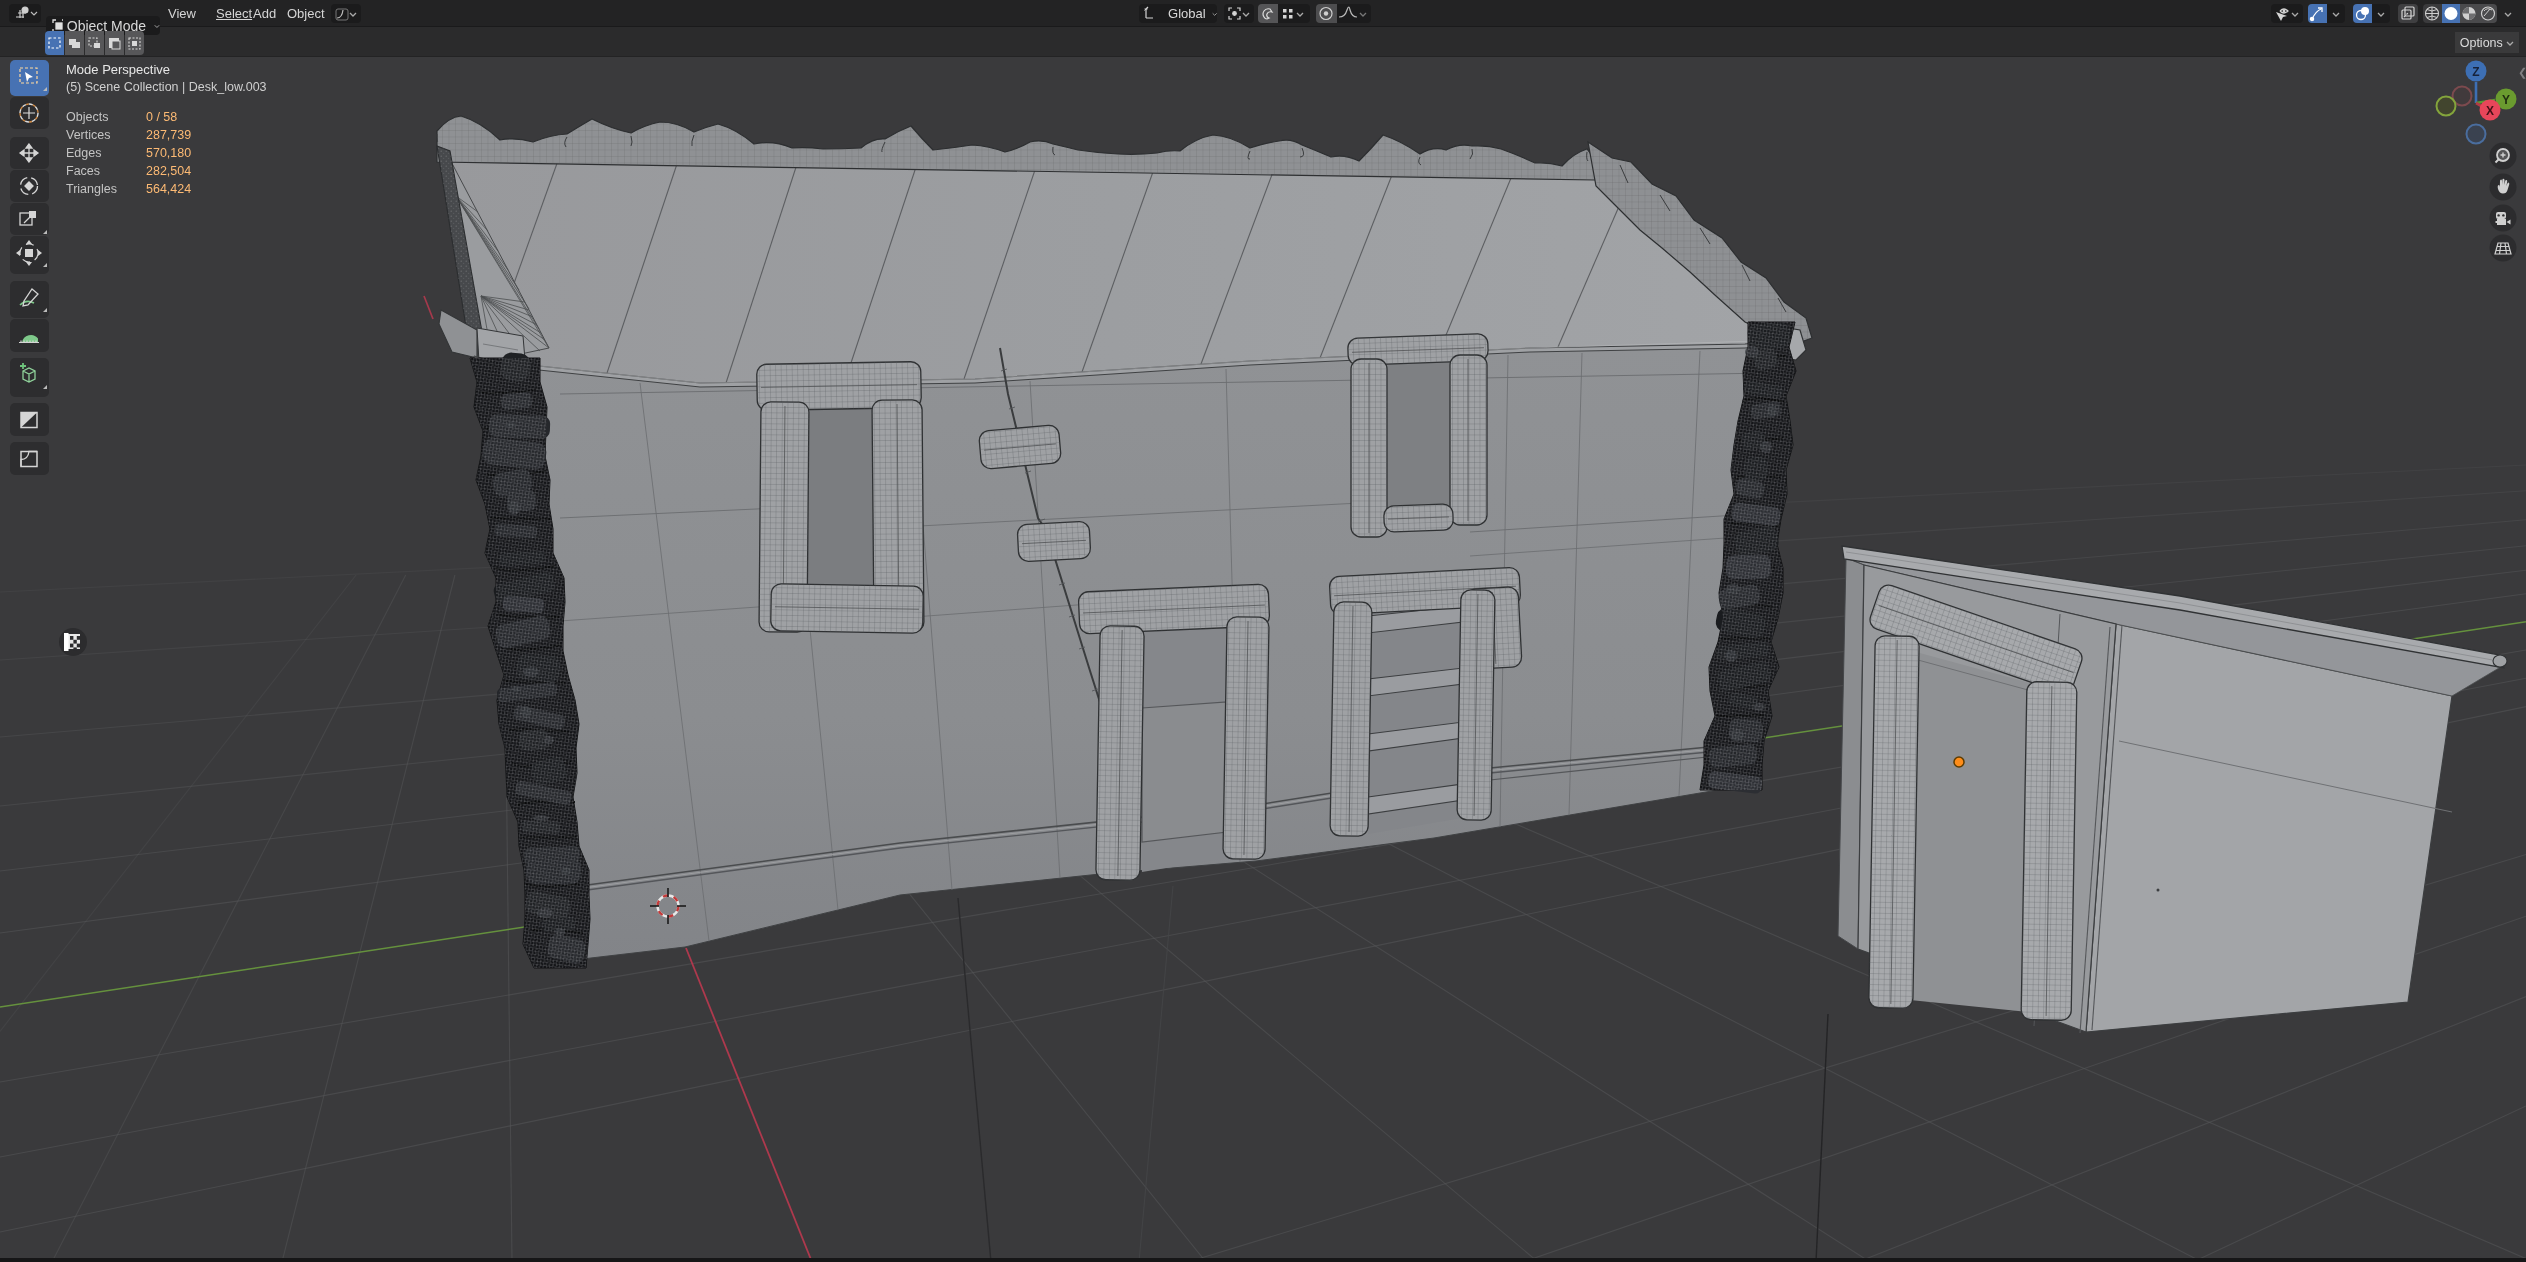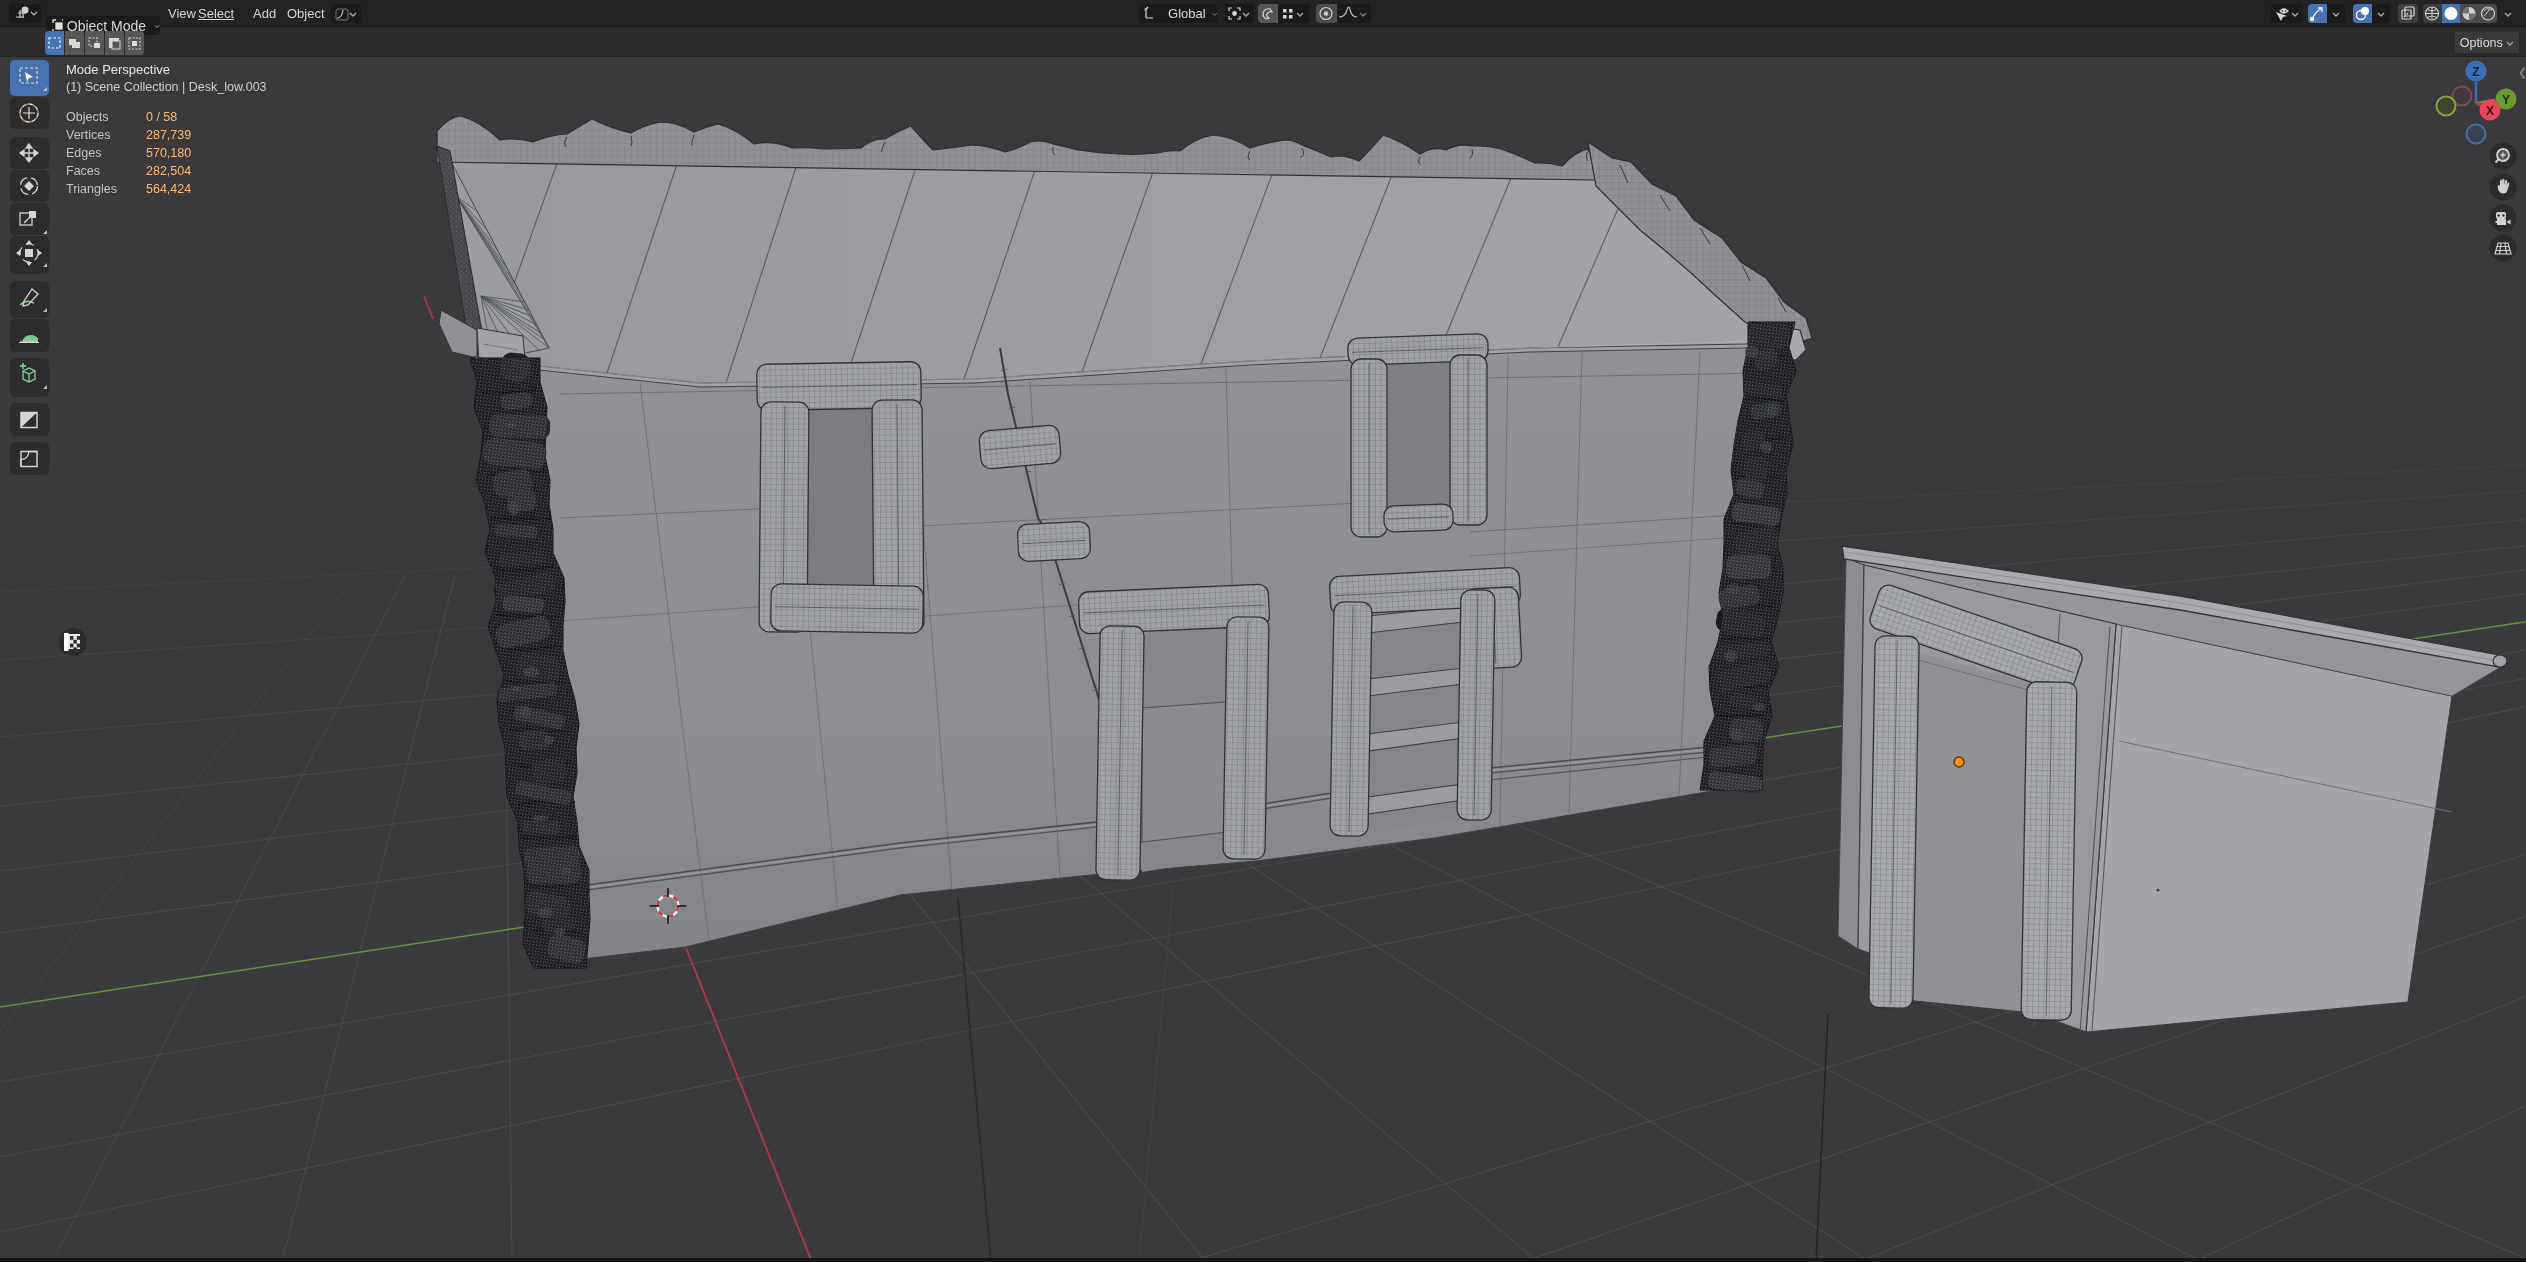--- a/index.html
+++ b/index.html
@@ -417,21 +417,21 @@
  <path d="M2 5 V2 H5 M11 2 H14 V5 M14 11 V14 H11 M5 14 H2 V11"></path>
  <rect x="5" y="5" width="6" height="6" fill="#e0e0e0"></rect>
       </g>
     </svg>
  <span>Object Mode</span>
  <svg class="chev" style="margin-left:8px;" viewBox="0 0 8 8">
       <path d="M1 3 l3 3 l3 -3" stroke="#aaa" stroke-width="1.3" fill="none"></path>
     </svg>
 </div>
 <div class="menu" style="left:168px;">View</div>
-<div class="menu" style="left:198px;text-decoration:underline;">Select</div>
+<div class="menu" style="left:216px;text-decoration:underline;">Select</div>
 <div class="menu" style="left:253px;">Add</div>
 <div class="menu" style="left:287px;">Object</div>
 <div class="btn" style="left:331px;top:4px;width:30px;height:19px;padding-left:4px;">
  <svg width="14" height="14">
       <path d="M2 11 Q7 11 8 3" stroke="#bbb" stroke-width="1.2" fill="none"></path>
       <rect x="1" y="2" width="12" height="11" rx="2" stroke="#777" fill="none"></rect>
     </svg>
  <svg class="chev" viewBox="0 0 8 8">
       <path d="M1 3 l3 3 l3 -3" stroke="#aaa" stroke-width="1.3" fill="none"></path>
     </svg>
@@ -641,21 +641,21 @@
       <rect x="11" y="9" width="16" height="15" fill="#d5d5d5"></rect>
       <path d="M27 9 L11 24 H27 Z" fill="#2d2d2f"></path>
       <rect x="11" y="9" width="16" height="15" fill="none" stroke="#d5d5d5" stroke-width="1.5"></rect>
     </svg></div>
 <div class="tool" style="top:442px;height:33px;background:#2d2d2f;"><svg width="39" height="33" viewBox="0 0 39 32">
       <rect x="11" y="9" width="16" height="15" fill="none" stroke="#d5d5d5" stroke-width="1.5"></rect>
       <path d="M11 24 V17 Q18 17 19 9 L27 9" fill="none" stroke="#d5d5d5" stroke-width="1.3"></path>
     </svg></div>
 
 <div class="ovl" style="left:66px;top:62px;color:#e6e6e6;font-size:13px;">Mode Perspective</div>
-<div class="ovl" style="left:66px;top:80px;color:#cfcfcf;font-size:12.5px;">(1) Scene Collection | Desk_low.003</div>
+<div class="ovl" style="left:66px;top:80px;color:#cfcfcf;font-size:12.5px;">(5) Scene Collection | Desk_low.003</div>
 <div class="ovl" style="left:66px;top:109px;line-height:17.9px;color:#c4c4c4;">
 Objects<br>Vertices<br>Edges<br>Faces<br>Triangles</div>
 <div class="ovl" style="left:122px;top:109px;line-height:17.9px;color:#fdba74;margin-left:24px;">
 0 / 58<br>287,739<br>570,180<br>282,504<br>564,424</div>
 
 <svg style="position:absolute;left:2426px;top:50px;" width="100" height="220">
  <g transform="translate(-2426,-50)">
  <line x1="2476" y1="82" x2="2476" y2="103" stroke="#3d6fb4" stroke-width="2.6"></line>
  <line x1="2476" y1="103" x2="2495" y2="100" stroke="#5a9932" stroke-width="2.6"></line>
  <line x1="2476" y1="103" x2="2483" y2="107" stroke="#b33a46" stroke-width="2.6"></line>

